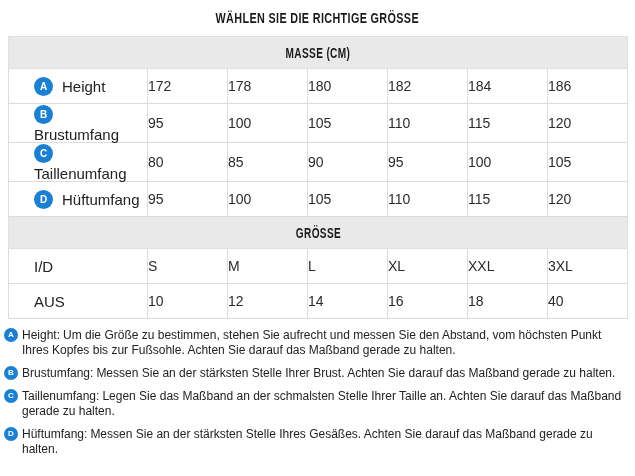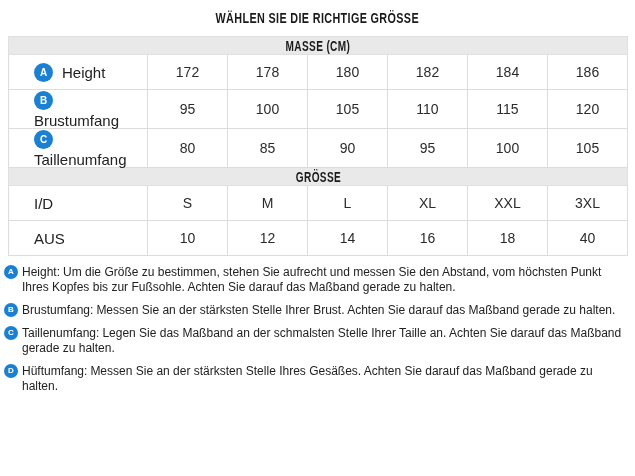--- a/index.html
+++ b/index.html
@@ -28,27 +28,27 @@
   .size-table col.val-col { width:80px; }
   .size-table td {
     border:1px solid #dcdcdc;
     height:35px;
     font-size:14px;
     color:#2b2b2b;
     background:#ffffff;
   }
   td.section-header {
     background:#e9e9e9;
-    height:18px;
+    height:32px;
     text-align:center;
     border:1px solid #e0e0e0;
   }
   td.section-header .hdr { font-size:14px; color:#1a1a1a; }
   td.label-cell { text-align:left; padding-left:25px; font-size:15px; color:#222; }
-  td.val { text-align:center; }
+  td.val { text-align:left; }
   .badge {
     display:inline-block;
     width:19px; height:19px;
     border-radius:50%;
     background:#1b80d2;
     color:#ffffff;
     font-size:10px;
     font-weight:bold;
     line-height:19px;
     text-align:center;
@@ -136,20 +136,31 @@
         <span class="badge">C</span><span class="row-label">Taillenumfang</span>
       </td>
       <td class="val">80</td>
       <td class="val">85</td>
       <td class="val">90</td>
       <td class="val">95</td>
       <td class="val">100</td>
       <td class="val">105</td>
     </tr>
 
+    <tr>
+      <td class="label-cell">
+        <span class="badge">D</span><span class="row-label">Hüftumfang</span>
+      </td>
+      <td class="val">95</td>
+      <td class="val">100</td>
+      <td class="val">105</td>
+      <td class="val">110</td>
+      <td class="val">115</td>
+      <td class="val">120</td>
+    </tr>
 
     <tr>
       <td colspan="7" class="section-header">
         <span class="cond hdr">GRÖSSE</span>
       </td>
     </tr>
 
 
     <tr>
       <td class="label-cell">I/D</td>

